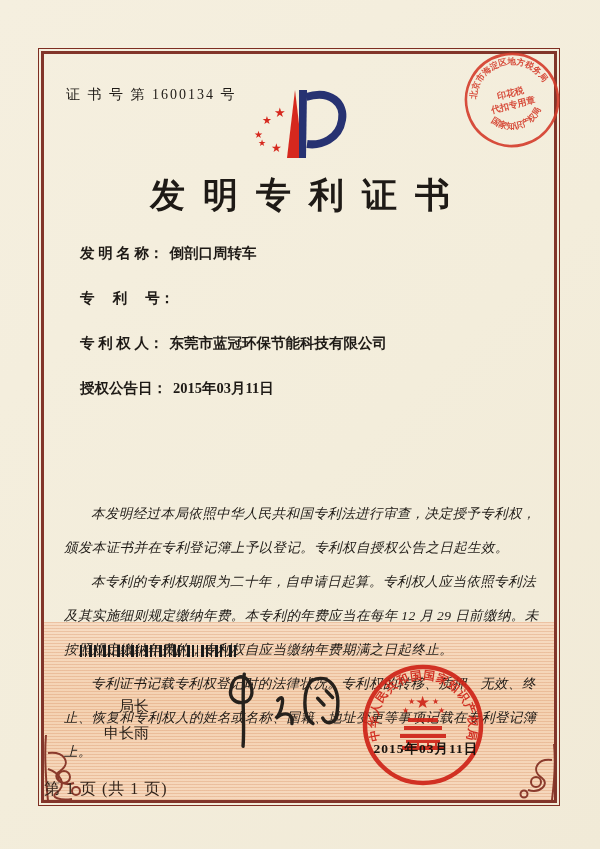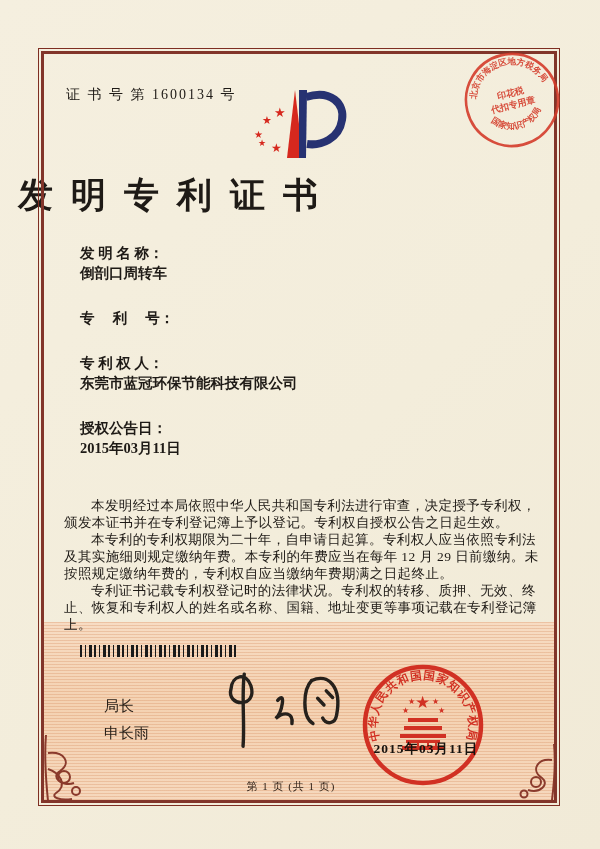--- a/index.html
+++ b/index.html
@@ -11,46 +11,46 @@
   
   .frame-outer{position:absolute;left:38px;top:48px;width:520px;height:756px;
     border:1px solid #7e2e22;z-index:6;pointer-events:none;}
   .frame-inner{position:absolute;left:2px;top:2px;right:2px;bottom:2px;
     border:3px solid #82352a;}
   
   .cert-no{position:absolute;left:66px;top:86px;font-size:14px;letter-spacing:2px;z-index:3;}
   
   .logo{position:absolute;left:225px;top:60px;z-index:3;}
   
-  .title{position:absolute;left:0;top:172px;width:600px;
+  .title{position:absolute;left:0;top:172px;width:600px;text-align:center;
     font-size:35px;font-weight:bold;letter-spacing:18px;text-indent:18px;z-index:3;}
   
   .fields{position:absolute;left:80px;top:243px;width:460px;z-index:3;}
-  .field-row{display:flex;margin-bottom:25px;font-size:14.5px;line-height:20px;flex-direction:column;}
+  .field-row{display:flex;margin-bottom:25px;font-size:14.5px;line-height:20px;}
   .field-label{font-weight:600;white-space:pre;}
-  .field-value{font-weight:600;white-space:pre;}
+  .field-value{font-weight:600;margin-left:6px;white-space:pre;}
   
   .body-text{position:absolute;left:64px;top:497px;width:476px;z-index:3;
-    font-size:13.5px;line-height:17px;}
+    font-size:13.5px;line-height:34px;font-style:italic;}
   .body-text p{margin:0;text-indent:2em;letter-spacing:.4px;}
   
   .band{position:absolute;left:44px;top:622px;width:510px;height:181px;z-index:1;
     background:
       repeating-linear-gradient(180deg,rgba(208,128,80,.28) 0 1px,rgba(255,255,255,0) 1px 3px),
       linear-gradient(180deg,#f7dcc3 0%,#f4d2b2 45%,#f6d8bd 100%);}
   .barcode{position:absolute;left:80px;top:645px;width:158px;height:12px;z-index:3;
     background-image:repeating-linear-gradient(90deg,#1b1b1b 0 2px,transparent 2px 5px,#1b1b1b 5px 6px,transparent 6px 9px,#1b1b1b 9px 12px,transparent 12px 14px);}
   .signoff{position:absolute;left:104px;top:692px;z-index:3;font-size:15px;line-height:27px;
-    font-family:"Liberation Sans","DejaVu Sans",sans-serif;color:#2a2018;}
+    font-family:"Liberation Sans","DejaVu Sans",sans-serif;color:#2a2018;text-align:right;}
   .signature{position:absolute;left:212px;top:660px;z-index:3;transform:rotate(-3deg);}
   .seal{position:absolute;left:358px;top:660px;z-index:4;opacity:.92;}
   .seal-date{position:absolute;left:358px;top:740px;width:136px;text-align:center;z-index:5;
     font-size:13.5px;font-weight:600;letter-spacing:1px;color:#17130f;}
-  .page-footer{position:absolute;left:36px;top:779px;width:510px;text-align:center;z-index:3;
-    font-size:11px;letter-spacing:1px;color:#33241a;}
+  .page-footer{position:absolute;left:44px;top:779px;width:510px;text-align:left;z-index:3;
+    font-size:16px;letter-spacing:1px;color:#33241a;}
   .flourish{position:absolute;z-index:2;}
   .flourish.left{left:42px;top:733px;}
   .flourish.right{left:506px;top:744px;}
   .tax-stamp{position:absolute;left:462px;top:50px;z-index:7;transform:rotate(-14deg);opacity:.9;}
 </style>
 </head>
 <body>
 
 <div class="page">
 

